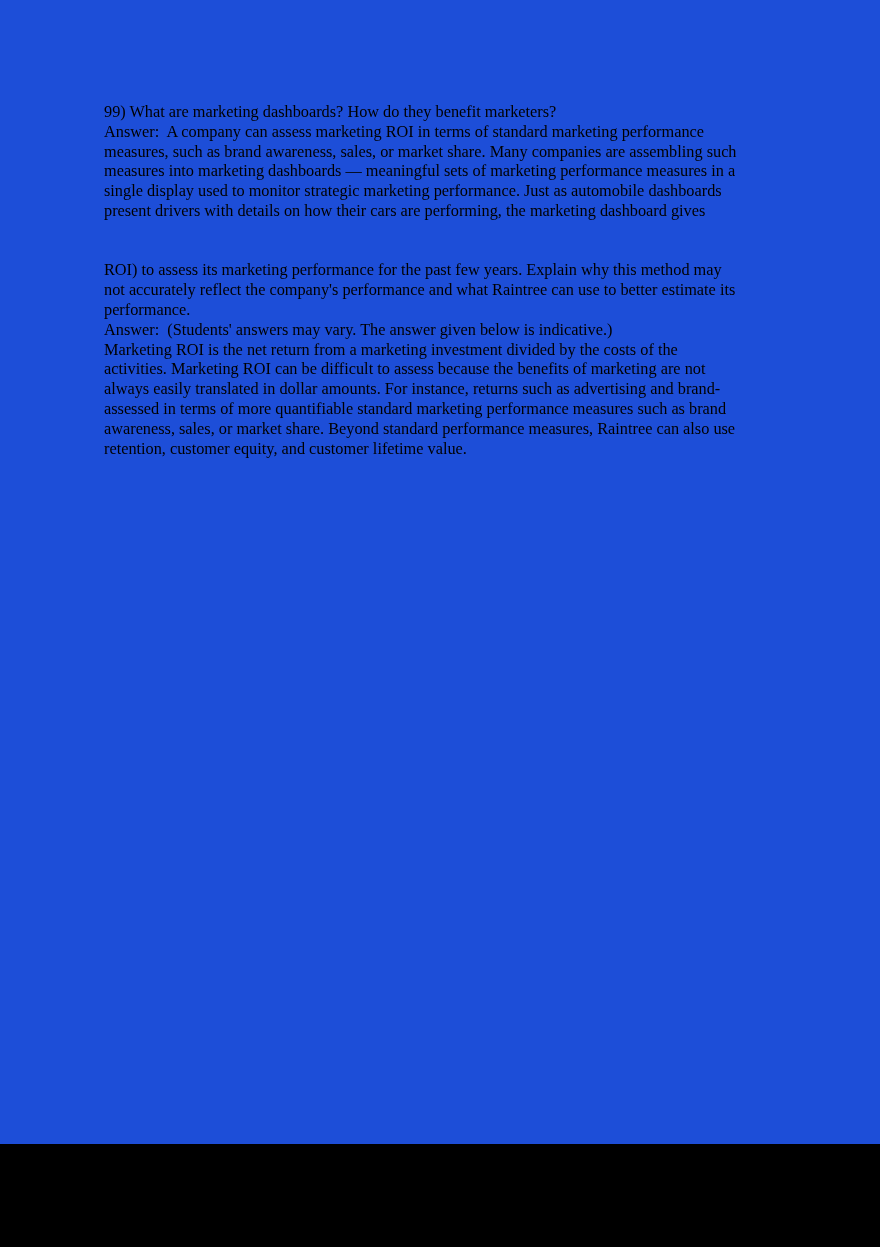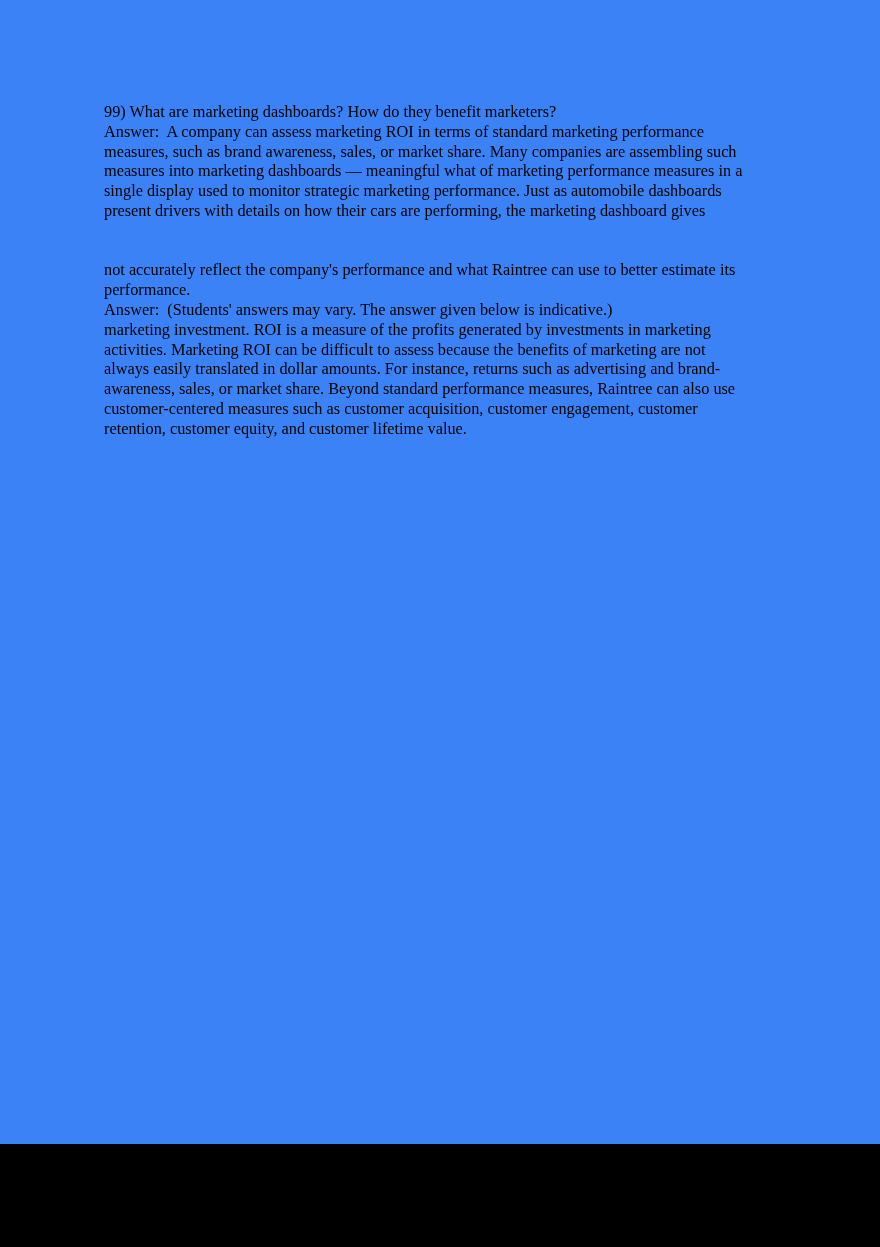--- a/index.html
+++ b/index.html
@@ -12,21 +12,21 @@
       height: 1247px;
       position: relative;
       overflow: hidden;
     }
     .page {
       position: absolute;
       left: 0;
       top: 0;
       width: 880px;
       height: 1144px;
-      background: #3b82f6;
+      background: #1d4ed8;
     }
     .content {
       position: absolute;
       left: 104px;
       top: 102px;
       width: 680px;
       font-family: "Liberation Serif", "DejaVu Serif", serif;
       font-size: 16.3px;
       line-height: 19.8px;
       color: #000000;
@@ -56,40 +56,41 @@
 <div class="page">
   <div class="content">
 
     <div class="block">
       <div>
         <span class="line">99) What are marketing dashboards? How do they benefit marketers?</span>
       </div>
       <div>
         <span class="line">Answer:  A company can assess marketing ROI in terms of standard marketing performance</span>
         <span class="line">measures, such as brand awareness, sales, or market share. Many companies are assembling such</span>
-        <span class="line">measures into marketing dashboards — meaningful what of marketing performance measures in a</span>
+        <span class="line">measures into marketing dashboards — meaningful sets of marketing performance measures in a</span>
         <span class="line">single display used to monitor strategic marketing performance. Just as automobile dashboards</span>
         <span class="line">present drivers with details on how their cars are performing, the marketing dashboard gives</span>
       </div>
     </div>
 
     <div class="gap"></div>
 
     <div class="block">
       <div>
+        <span class="line">ROI) to assess its marketing performance for the past few years. Explain why this method may</span>
         <span class="line">not accurately reflect the company's performance and what Raintree can use to better estimate its</span>
         <span class="line">performance.</span>
       </div>
       <div>
         <span class="line">Answer:  (Students' answers may vary. The answer given below is indicative.)</span>
-        <span class="line">marketing investment. ROI is a measure of the profits generated by investments in marketing</span>
+        <span class="line">Marketing ROI is the net return from a marketing investment divided by the costs of the</span>
         <span class="line">activities. Marketing ROI can be difficult to assess because the benefits of marketing are not</span>
         <span class="line">always easily translated in dollar amounts. For instance, returns such as advertising and brand-</span>
+        <span class="line">assessed in terms of more quantifiable standard marketing performance measures such as brand</span>
         <span class="line">awareness, sales, or market share. Beyond standard performance measures, Raintree can also use</span>
-        <span class="line">customer-centered measures such as customer acquisition, customer engagement, customer</span>
         <span class="line">retention, customer equity, and customer lifetime value.</span>
       </div>
     </div>
 
   </div>
 </div>
 
 <div class="bottom-bar"></div>
 
 </body></html>

